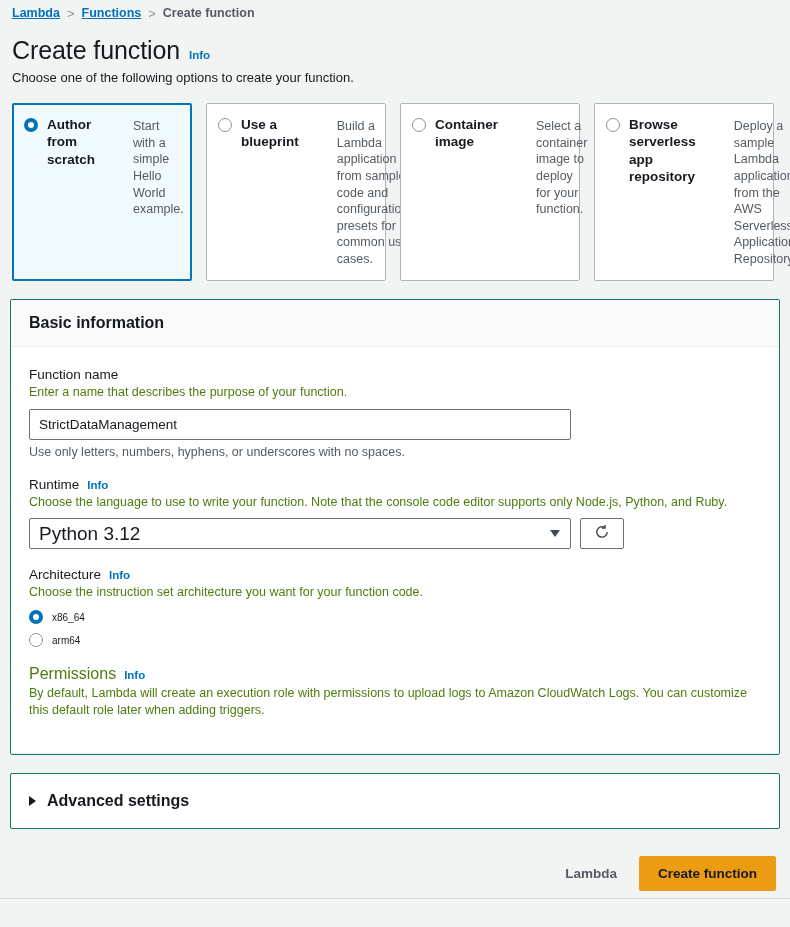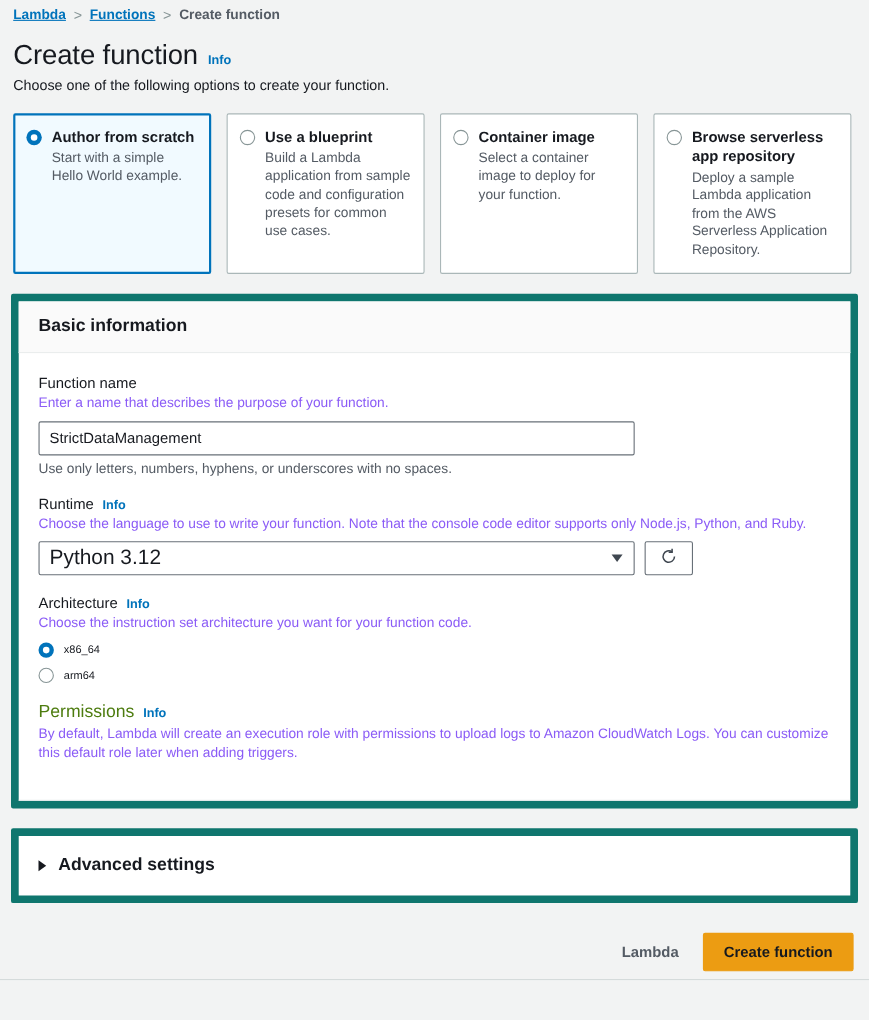--- a/index.html
+++ b/index.html
@@ -98,39 +98,39 @@
     position: relative;
   }
   .radio.on::after {
     content: "";
     position: absolute;
     left: 4px; top: 4px;
     width: 6px; height: 6px;
     border-radius: 50%;
     background: #ffffff;
   }
-  .card-text { display: flex; flex-direction: column; }
+  .card-text { display: flex; flex-direction: row; gap: 38px; }
   .card-title {
     font-size: 13.5px;
     font-weight: bold;
     color: #16191f;
     line-height: 1.28;
   }
   .card-desc {
     margin-top: 2px;
     font-size: 12.5px;
     color: #545b64;
     line-height: 1.33;
   }
 
   
   .panel {
     margin: 18px 10px 0 10px;
     background: #ffffff;
-    border: 7px solid #0f766e;
+    border: 1px solid #0f766e;
     border-radius: 2px;
   }
   .panel-head {
     background: #fafafa;
     border-bottom: 1px solid #eaeded;
     padding: 14px 18px;
     font-size: 16px;
     font-weight: bold;
     color: #16191f;
   }
@@ -144,21 +144,21 @@
     align-items: baseline;
     gap: 8px;
   }
   .flabel {
     font-size: 13.5px;
     color: #16191f;
   }
   .fhint {
     margin-top: 2px;
     font-size: 12.5px;
-    color: #8b5cf6;
+    color: #4d7c0f;
     line-height: 1.35;
   }
   .fnote {
     margin-top: 5px;
     font-size: 12.5px;
     color: #545b64;
   }
   .text-input {
     display: block;
     margin-top: 8px;

